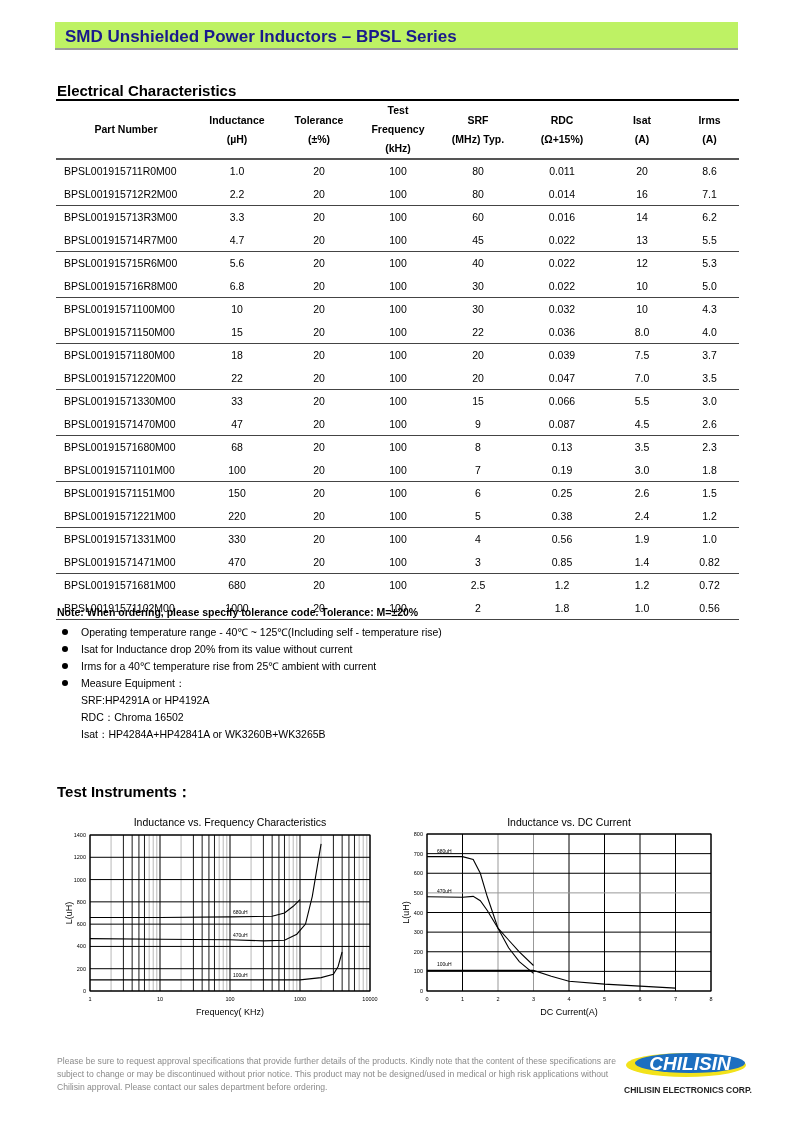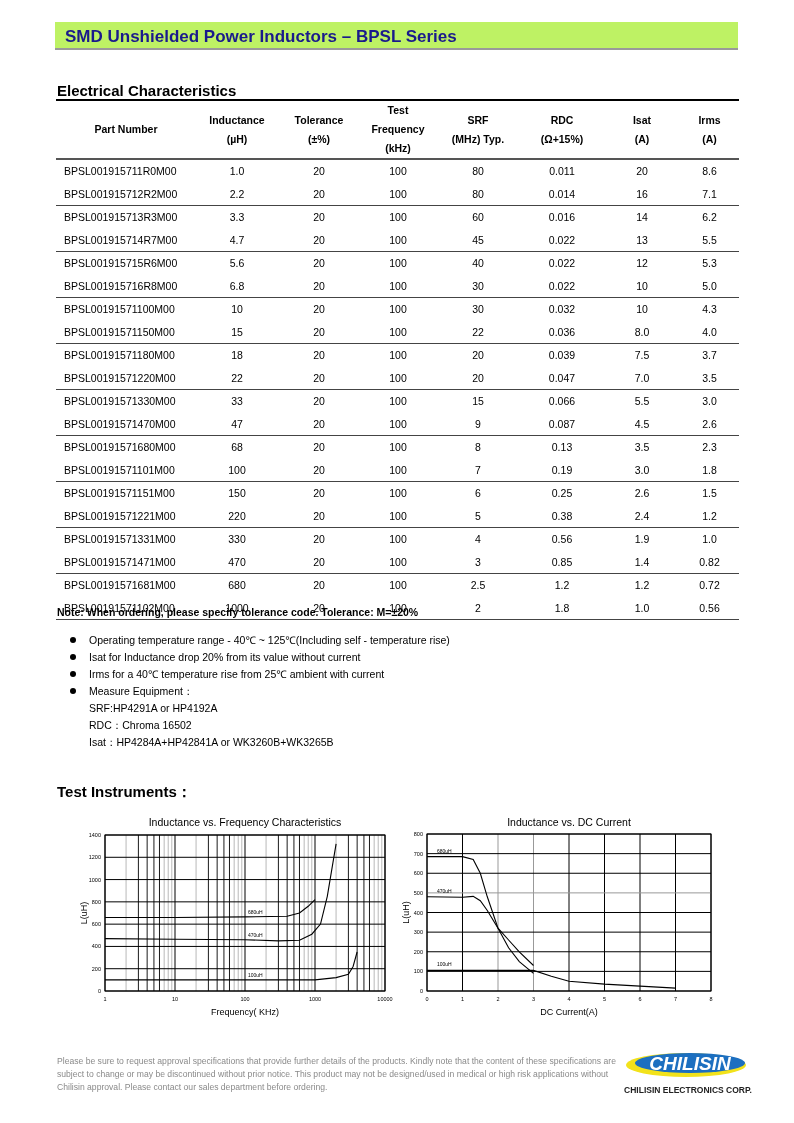--- a/index.html
+++ b/index.html
@@ -7,21 +7,21 @@
   .title-bar { position:absolute; left:55px; top:22px; width:683px; height:28px; background:#bef264; border-bottom:2px solid #9a9a9a; box-sizing:border-box; }
   .title-bar span { position:absolute; left:10px; top:5px; font-size:17px; font-weight:bold; color:#1a1a8c; }
   .section-h { position:absolute; left:57px; font-size:15px; font-weight:bold; }
   table.spec { position:absolute; left:56px; top:99px; width:683px; border-collapse:collapse; font-size:10.5px; }
   table.spec th { font-weight:bold; text-align:center; vertical-align:middle; padding:0; line-height:19px; font-size:10.5px; }
   table.spec thead tr { height:57px; border-top:2px solid #000; border-bottom:2px solid #555; }
   table.spec td { text-align:center; height:22.5px; padding:0; }
   table.spec td.pn { text-align:left; padding-left:8px; }
   table.spec tbody tr.grp-end { border-bottom:1.5px solid #444; }
   .note { position:absolute; left:57px; top:606px; font-size:10.5px; font-weight:bold;text-align:center; }
-  ul.bullets { position:absolute; left:57px; top:620px; margin:12px; padding:0; list-style:none; font-size:10.5px; }
+  ul.bullets { position:absolute; left:57px; top:620px; margin:4px; padding:0; list-style:none; font-size:10.5px; }
   ul.bullets li { position:relative; padding-left:20px; height:17px; line-height:17px; }
   ul.bullets li .dot { position:absolute; left:1px; top:5px; width:6px; height:6px; border-radius:50%; background:#000; }
   .equip { padding-left:20px; line-height:17px; }
   .chart { position:absolute; }
   .chart svg text { font-family:"Liberation Sans", sans-serif; }
   .footer-text { position:absolute; left:57px; top:1055px; width:560px; font-size:8.6px; line-height:13px; color:#8a8a8a; }
   .logo { position:absolute; left:618px; top:1048px; width:140px; height:50px; }
 </style>
 </head>
 <body>
@@ -280,21 +280,21 @@
   <li><span class="dot"></span><span>Isat for Inductance drop 20% from its value without current</span></li>
   <li><span class="dot"></span><span>Irms for a 40℃  temperature rise from 25℃  ambient with current</span></li>
   <li><span class="dot"></span><span>Measure Equipment：</span></li>
   <li class="equip">SRF:HP4291A or HP4192A</li>
   <li class="equip">RDC：Chroma 16502</li>
   <li class="equip">Isat：HP4284A+HP42841A or WK3260B+WK3265B</li>
 </ul>
 
 <div class="section-h" style="top:783px;">Test Instruments：</div>
 
-<div class="chart" style="left:70px; top:812px;">
+<div class="chart" style="left:55px; top:812px;">
   <svg id="chart0" width="335" height="215" xmlns="http://www.w3.org/2000/svg">
       <text x="175" y="14" text-anchor="middle" font-size="10.5">Inductance vs. Frequency Characteristics</text>
       <line x1="56.07209969647869" y1="23" x2="56.07209969647869" y2="179" stroke="#b0b0b0" stroke-width="0.9"></line>
       <line x1="68.39848783037637" y1="23" x2="68.39848783037637" y2="179" stroke="#000" stroke-width="0.9"></line>
       <line x1="77.14419939295738" y1="23" x2="77.14419939295738" y2="179" stroke="#000" stroke-width="0.9"></line>
       <line x1="83.92790030352131" y1="23" x2="83.92790030352131" y2="179" stroke="#000" stroke-width="0.9"></line>
       <line x1="89.47058752685506" y1="23" x2="89.47058752685506" y2="179" stroke="#000" stroke-width="0.9"></line>
       <line x1="94.15686280099797" y1="23" x2="94.15686280099797" y2="179" stroke="#b0b0b0" stroke-width="0.9"></line>
       <line x1="98.21629908943605" y1="23" x2="98.21629908943605" y2="179" stroke="#b0b0b0" stroke-width="0.9"></line>
       <line x1="101.79697566075274" y1="23" x2="101.79697566075274" y2="179" stroke="#b0b0b0" stroke-width="0.9"></line>

